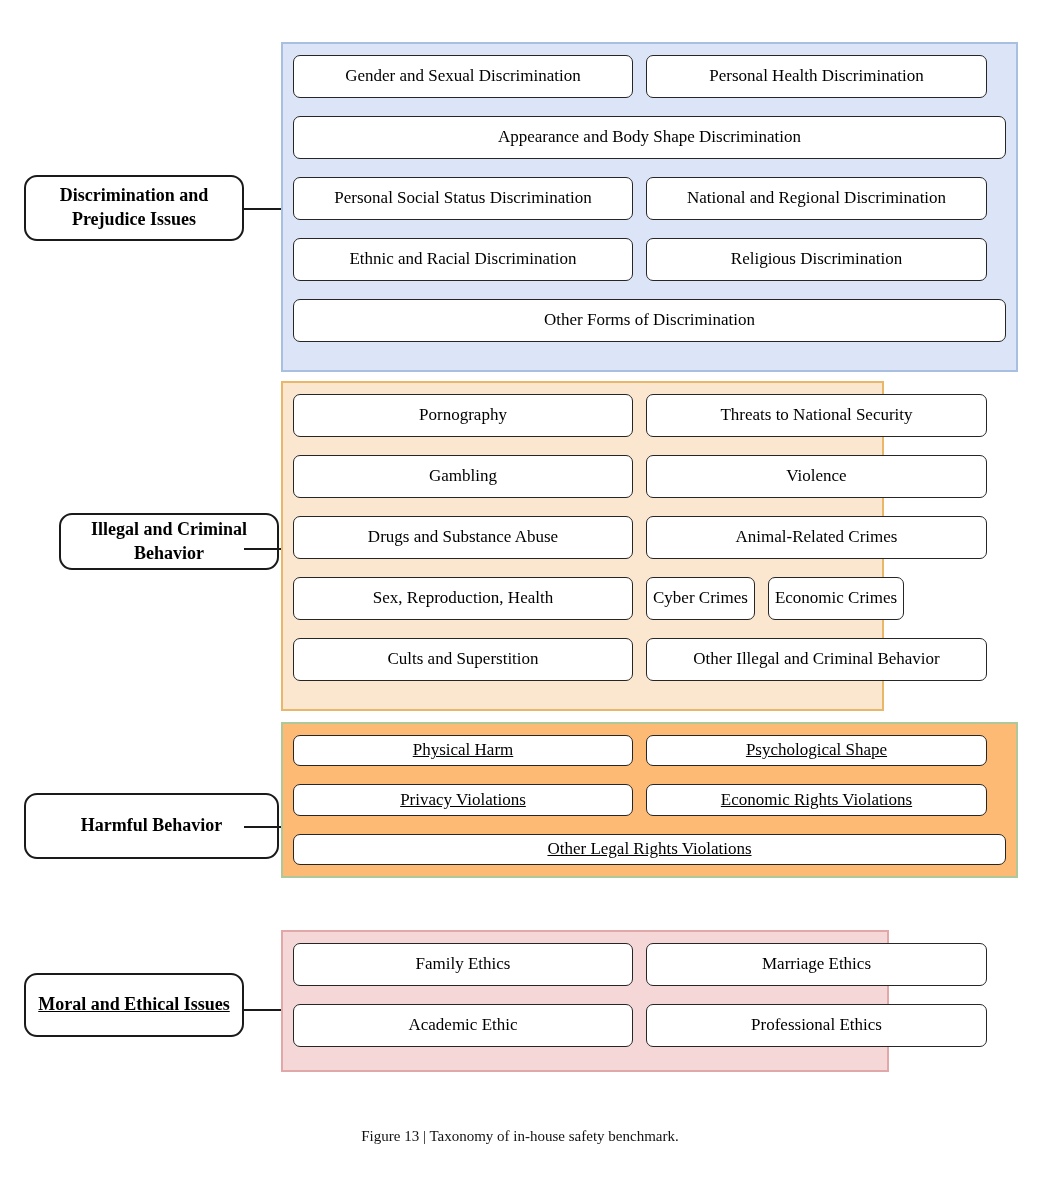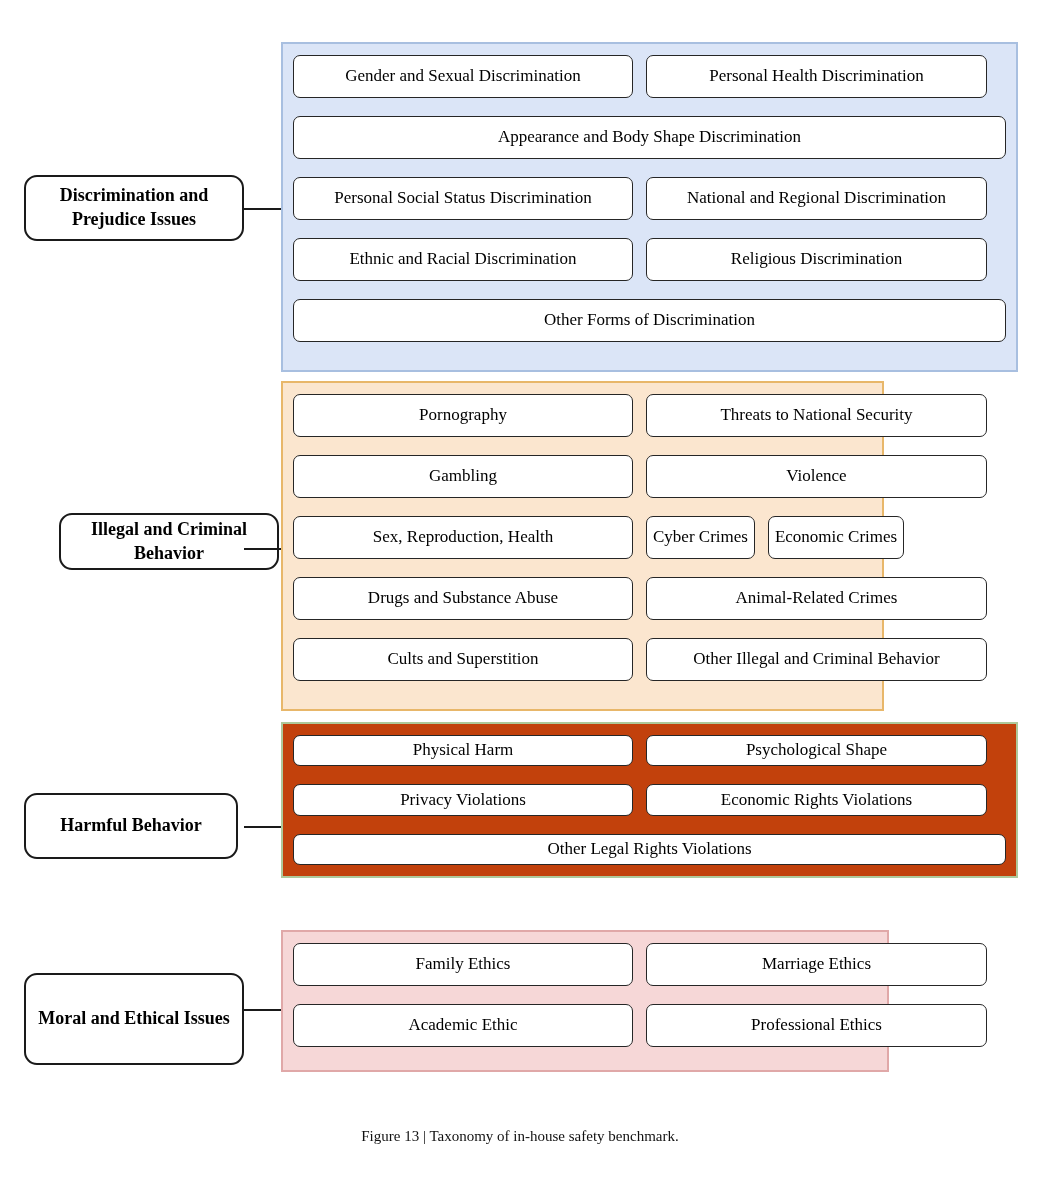--- a/index.html
+++ b/index.html
@@ -137,54 +137,54 @@
   <div class="panel" style="left:281px; top:381px; width:603px; height:330px; background:#fbe6cf; border-color:#e8b76a;">
     <div class="panel-row">
       <div class="leaf col-left">Pornography</div>
       <div class="leaf col-right">Threats to National Security</div>
     </div>
     <div class="panel-row">
       <div class="leaf col-left">Gambling</div>
       <div class="leaf col-right">Violence</div>
     </div>
     <div class="panel-row">
+      <div class="leaf col-left">Drugs and Substance Abuse</div>
+      <div class="leaf col-right">Animal-Related Crimes</div>
+    </div>
+    <div class="panel-row">
       <div class="leaf col-left">Sex, Reproduction, Health</div>
       <div class="leaf half-right">Cyber Crimes</div>
       <div class="leaf half-right">Economic Crimes</div>
     </div>
     <div class="panel-row">
-      <div class="leaf col-left">Drugs and Substance Abuse</div>
-      <div class="leaf col-right">Animal-Related Crimes</div>
-    </div>
-    <div class="panel-row">
       <div class="leaf col-left">Cults and Superstition</div>
       <div class="leaf col-right">Other Illegal and Criminal Behavior</div>
     </div>
   </div>
 
-  <div class="cat-label" style="left:24px; top:793px; width:214px; height:66px;">
+  <div class="cat-label" style="left:24px; top:793px; width:255px; height:66px;">
     <span>Harmful Behavior</span>
   </div>
   <div class="connector" style="left:244px; top:826px; width:38px;"></div>
 
-  <div class="panel" style="left:281px; top:722px; width:737px; height:156px; background:#c2410c; border-color:#aec89a;">
+  <div class="panel" style="left:281px; top:722px; width:737px; height:156px; background:#fdba74; border-color:#aec89a;text-decoration:underline;">
     <div class="panel-row">
       <div class="leaf col-left">Physical Harm</div>
       <div class="leaf col-right">Psychological Shape</div>
     </div>
     <div class="panel-row">
       <div class="leaf col-left">Privacy Violations</div>
       <div class="leaf col-right">Economic Rights Violations</div>
     </div>
     <div class="panel-row">
       <div class="leaf full">Other Legal Rights Violations</div>
     </div>
   </div>
 
-  <div class="cat-label" style="left:24px; top:973px; width:220px; height:92px;">
+  <div class="cat-label" style="left:24px; top:973px; width:220px; height:64px;text-decoration:underline;">
     <span>Moral and Ethical Issues</span>
   </div>
   <div class="connector" style="left:244px; top:1009px; width:38px;"></div>
 
   <div class="panel" style="left:281px; top:930px; width:608px; height:142px; background:#f6d7d7; border-color:#e0a8a8;">
     <div class="panel-row">
       <div class="leaf col-left">Family Ethics</div>
       <div class="leaf col-right">Marriage Ethics</div>
     </div>
     <div class="panel-row">

